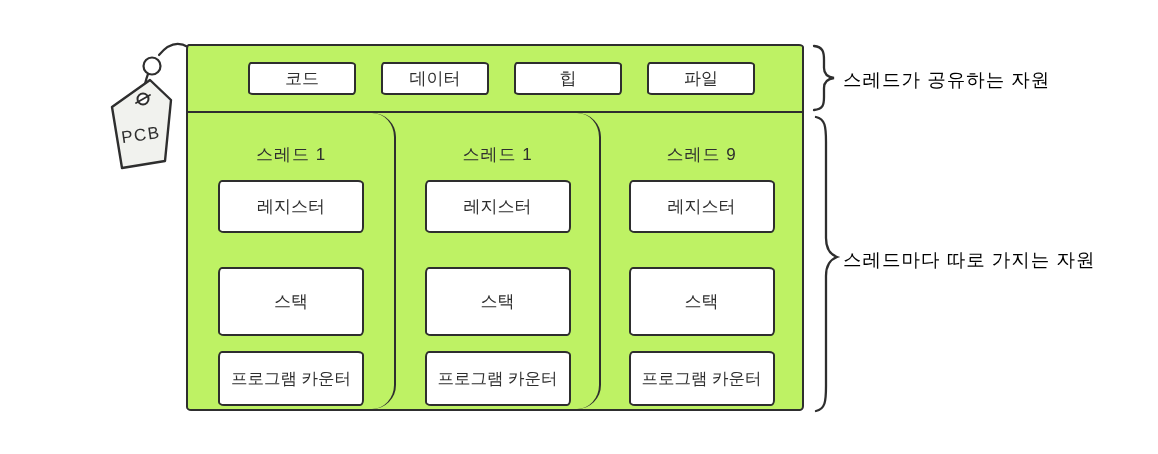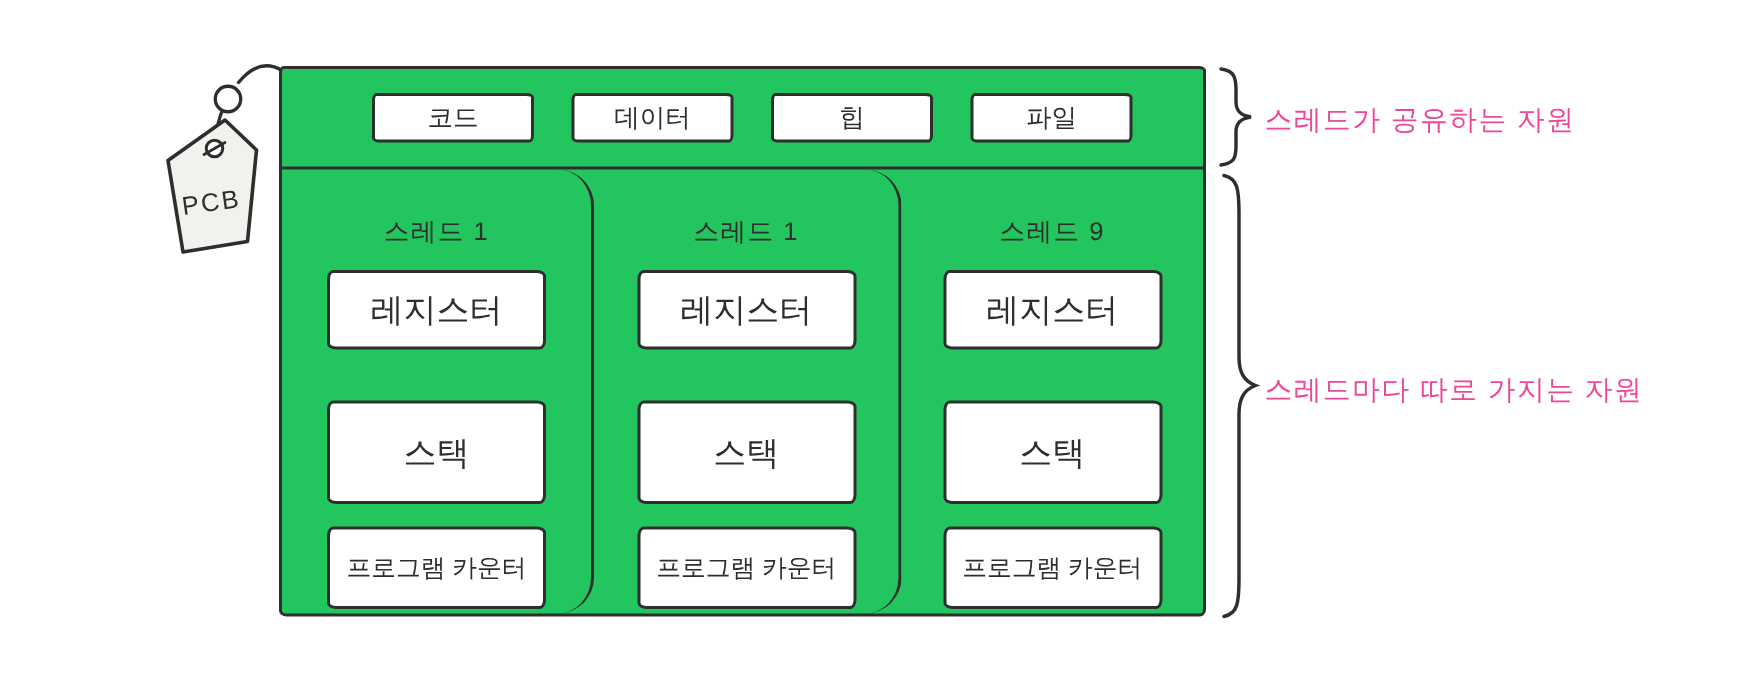--- a/index.html
+++ b/index.html
@@ -23,21 +23,21 @@
     height: 454px;
   }
   
   .outer-box {
     position: absolute;
     left: 186px; top: 44px;
     width: 618px; height: 367px;
     border: 2px solid #2e2e2e;
     border-radius: 3px 5px 4px 5px / 5px 3px 5px 4px;
     box-sizing: border-box;
-    background: #22c55e;
+    background: #bef264;
   }
   .shared-section {
     height: 67px;
     border-bottom: 2px solid #2e2e2e;
     box-sizing: border-box;
     display: flex;
     align-items: flex-start;
     padding-left: 60px;
     gap: 25px;
   }
@@ -75,35 +75,35 @@
     letter-spacing: 1px;
   }
   .thread-box {
     width: 146px;
     margin: 0 auto;
     border: 2px solid #2e2e2e;
     box-sizing: border-box;
     display: flex;
     align-items: center;
     justify-content: center;
-    font-size: 22px;
+    font-size: 17px;
     background: #ffffff;
     border-radius: 4px 6px 4px 6px / 6px 4px 6px 4px;
   }
   .thread-box.registers { margin-top: 13px; height: 53px; }
   .thread-box.stack     { margin-top: 34px; height: 69px; }
   .thread-box.pc        { margin-top: 15px; height: 55px; font-size: 16.5px; }
   
   .annotation {
     position: absolute;
     left: 843px;
     font-size: 18.5px;
     letter-spacing: 1px;
     white-space: nowrap;
-    color: #ec4899;
+    color: #000000;
   }
   .annotation.shared { top: 67px; }
   .annotation.perthread { top: 247px; }
 </style>
 </head>
 <body>
 
 <div class="stage">
 
   <svg class="overlay-svg" viewBox="0 0 1158 454">

